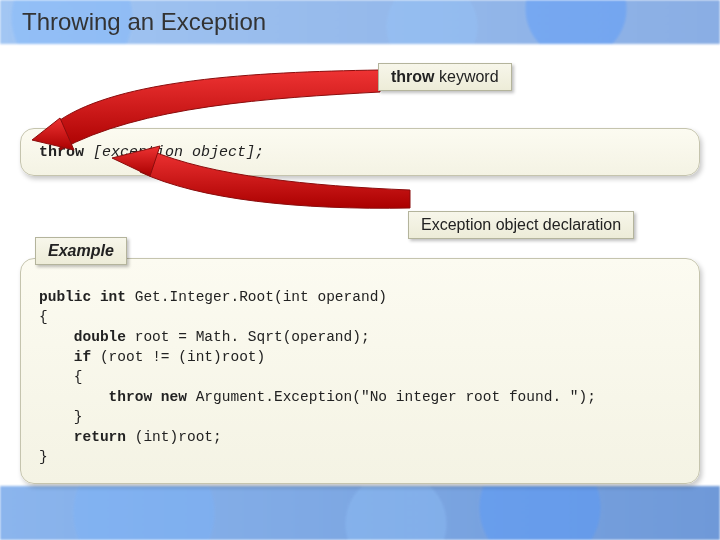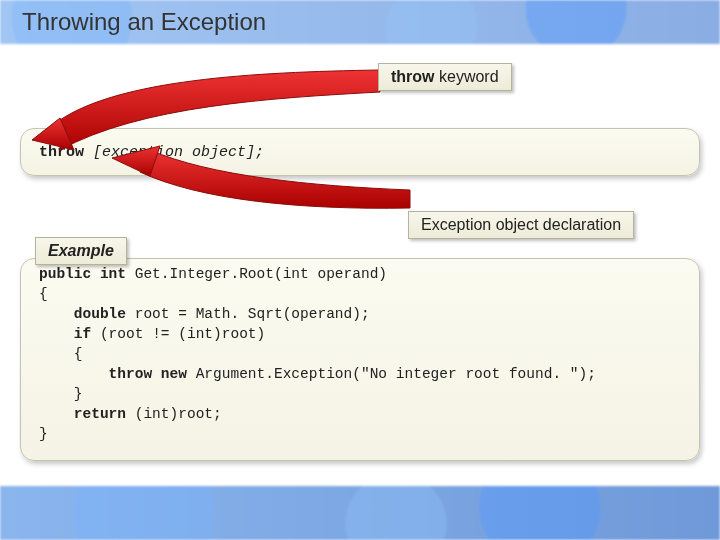--- a/index.html
+++ b/index.html
@@ -69,21 +69,21 @@
     font-family: "Consolas", "Courier New", monospace;
     font-size: 15px;
     color: #222;
     padding: 12px 18px;
     z-index: 3;
     white-space: pre;
   }
   .code-syntax { top: 128px; height: 48px; line-height: 24px; }
   .code-syntax .kw { font-weight: 700; }
   .code-syntax .it { font-style: italic; }
-  .code-example { top: 258px; padding-top: 5px; padding-bottom: 16px; line-height: 20px; font-size: 14.5px; }
+  .code-example { top: 258px; padding-top: 28px; padding-bottom: 16px; line-height: 20px; font-size: 14.5px; }
   .code-example .kw { font-weight: 700; }
   svg.arrow { position: absolute; z-index: 4; pointer-events: none; }
 </style>
 </head>
 <body>
 
 <div class="bg-top"></div>
 <div class="bg-bottom"></div>
 
 <div class="title">Throwing an Exception</div>

